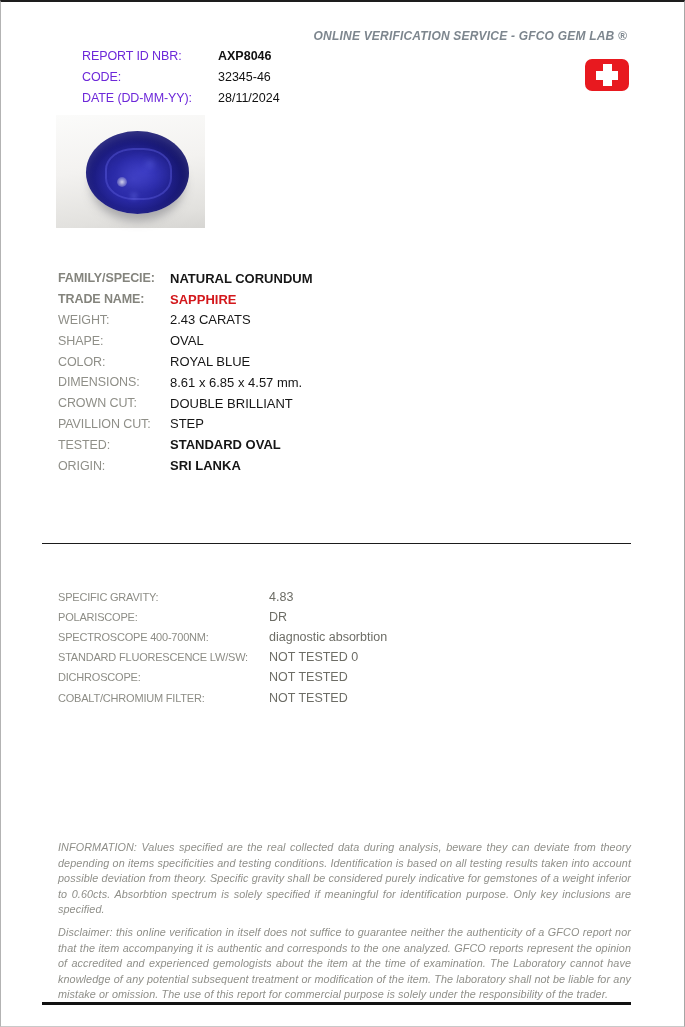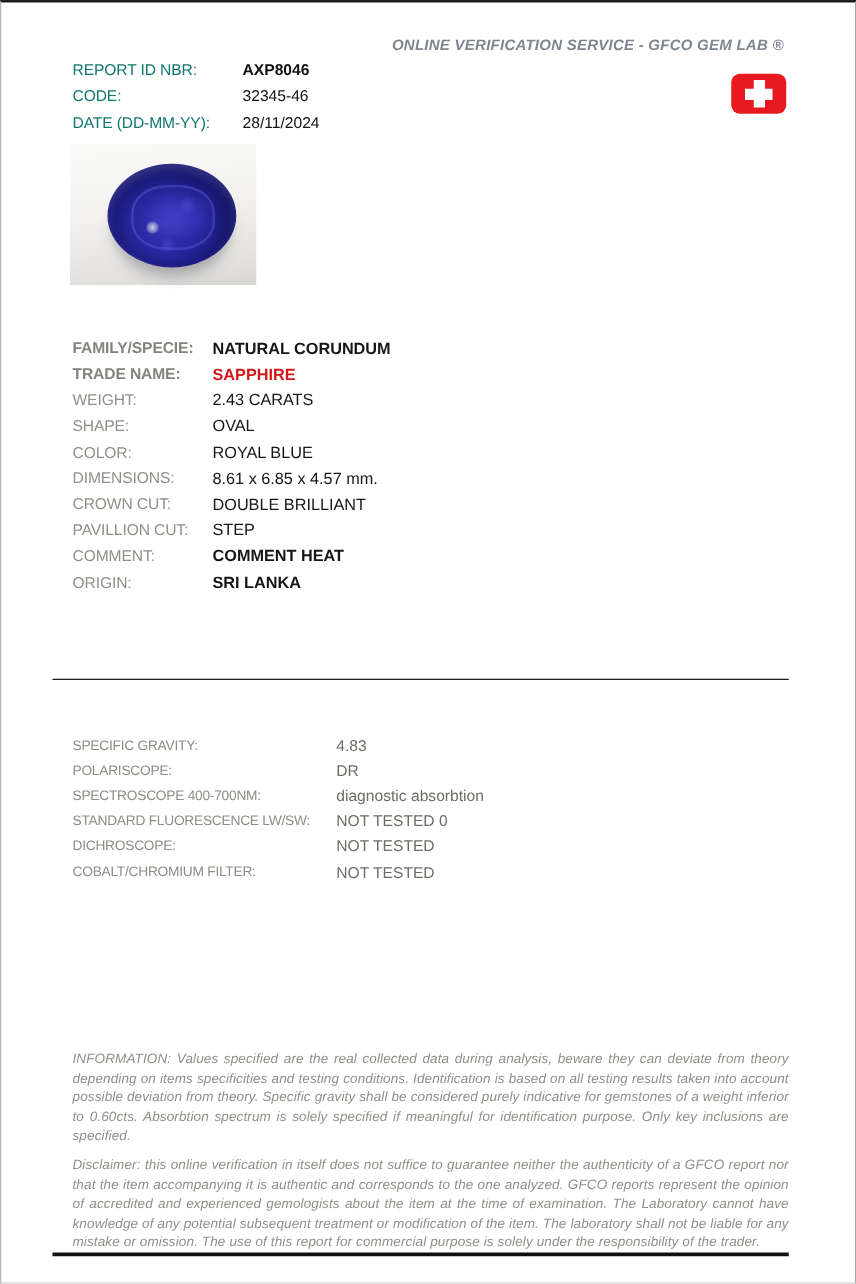--- a/index.html
+++ b/index.html
@@ -9,21 +9,21 @@
     border-top:2px solid #1d1d1d;border-left:1px solid #b3b3b3;
     border-right:1px solid #a6a6a6;border-bottom:1px solid #c9c9c9;
   }
   
   .doc-title{
     position:absolute;top:27px;right:57px;font-size:12px;font-weight:bold;
     font-style:italic;color:#7d868e;letter-spacing:.2px;white-space:nowrap;margin-left:36px;
   }
   .report-rows{position:absolute;top:43px;left:57px;}
   .report-row{display:flex;height:21px;align-items:center;font-size:12.5px;}
-  .report-row .lbl{width:136px;color:#0f766e;letter-spacing:-.1px;}
+  .report-row .lbl{width:136px;color:#6d28d9;letter-spacing:-.1px;margin-left:24px;}
   .report-row .val{color:#111;}
   .report-row.v-bold .val{font-weight:bold;}
   
   .flag{position:absolute;left:584px;top:57px;width:44px;height:32px;background:#e8191f;border-radius:7px;}
   .flag .v{position:absolute;left:17.5px;top:5px;width:9px;height:22px;background:#fff;}
   .flag .h{position:absolute;left:11px;top:11.5px;width:22px;height:9px;background:#fff;}
   
   .photo{
     position:absolute;left:55px;top:113px;width:149px;height:113px;
     background:linear-gradient(172deg,#fbfbfa 0%,#f3f2f0 45%,#e2e1de 85%,#d6d5d2 100%);
@@ -129,22 +129,22 @@
     </div>
     <div class="id-row">
       <span class="lbl">CROWN CUT:</span>
       <span class="val">DOUBLE BRILLIANT</span>
     </div>
     <div class="id-row">
       <span class="lbl">PAVILLION CUT:</span>
       <span class="val">STEP</span>
     </div>
     <div class="id-row v-bold">
-      <span class="lbl">COMMENT:</span>
-      <span class="val">COMMENT HEAT</span>
+      <span class="lbl">TESTED:</span>
+      <span class="val">STANDARD OVAL</span>
     </div>
     <div class="id-row v-bold">
       <span class="lbl">ORIGIN:</span>
       <span class="val">SRI LANKA</span>
     </div>
   </div>
 
   <div class="divider"></div>
 
 

